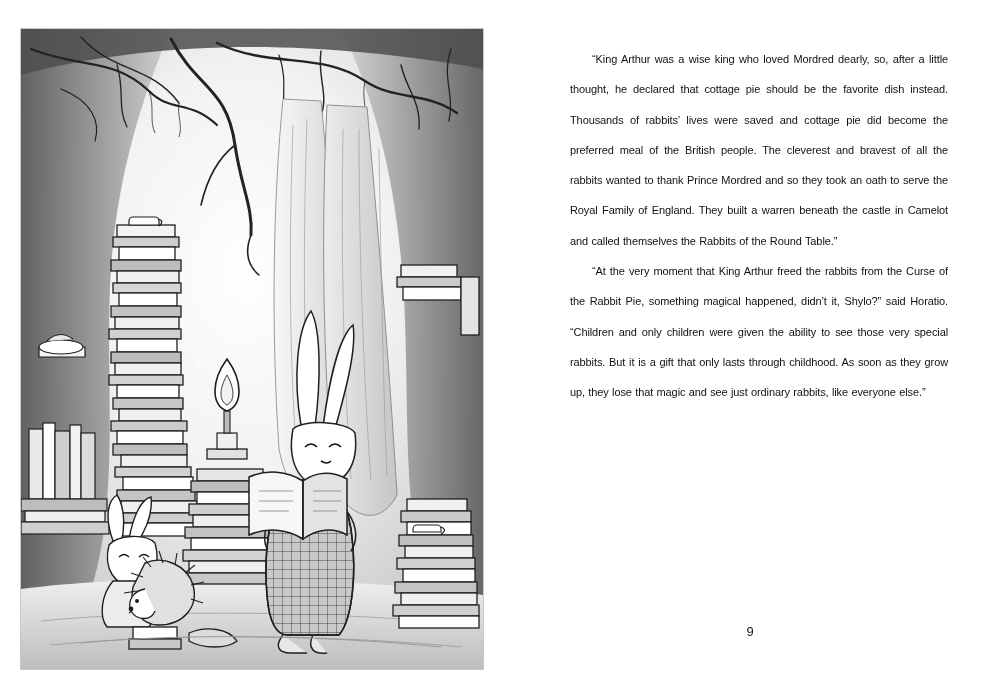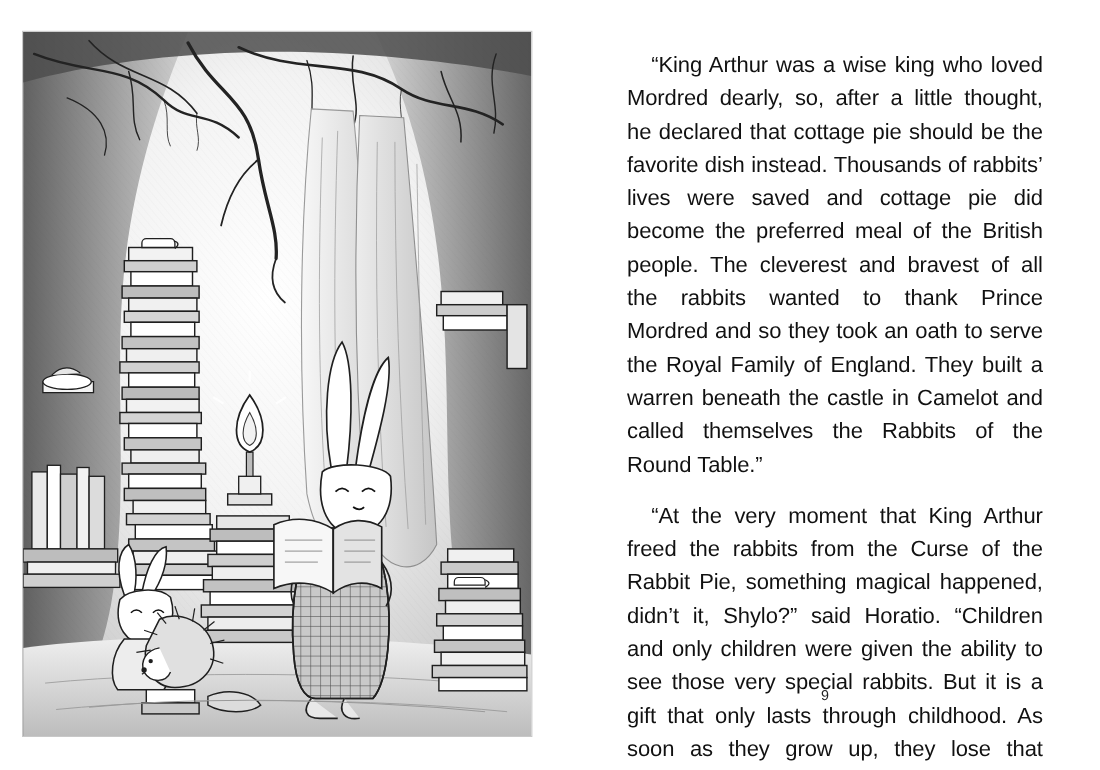--- a/index.html
+++ b/index.html
@@ -50,31 +50,31 @@
     height: 700px;
   }
   .text-column {
     position: absolute;
     left: 70px;
     top: 44px;
     width: 378px;
   }
   .para {
     font-family: "Liberation Sans", sans-serif;
-    font-size: 20px;
+    font-size: 11px;
     line-height: 30.3px;
     color: #111111;
     text-align: justify;
     text-indent: 22px;
     margin: 0;
     letter-spacing: -0.1px;
     word-spacing: 0.4px;
   }
   .para + .para {
-    margin-top: 16px;
+    margin-top: 0;
   }
   .folio {
     position: absolute;
     left: 0;
     top: 624px;
     width: 500px;
     text-align: center;
     font-family: "Liberation Sans", sans-serif;
     font-size: 13px;
     color: #222222;

